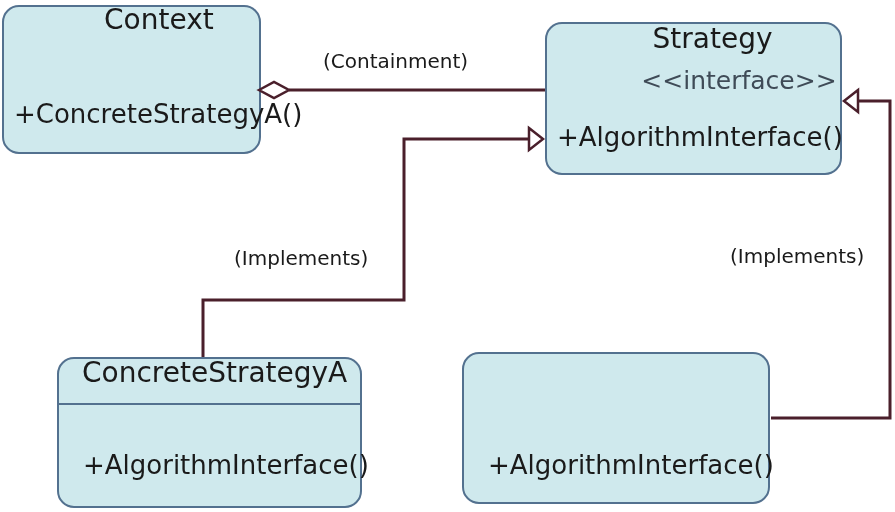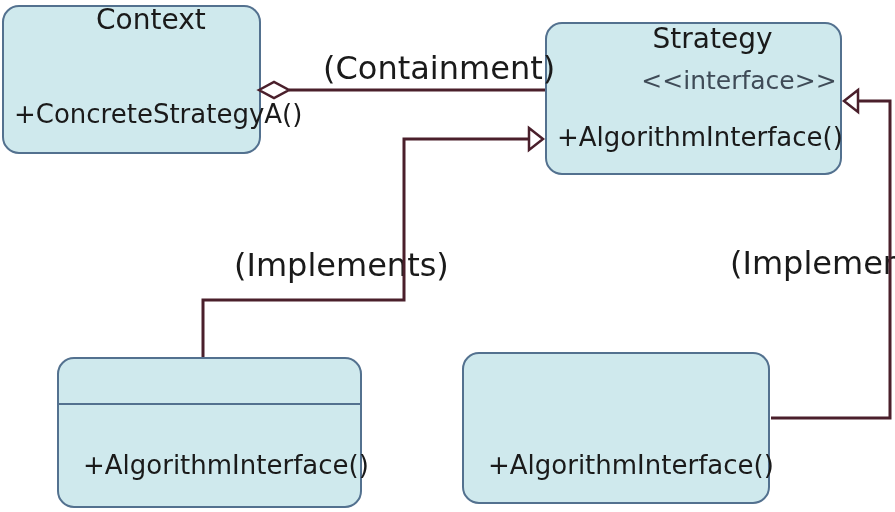--- a/index.html
+++ b/index.html
@@ -26,21 +26,21 @@
   }
   .lbl{
     position:absolute;
     white-space:nowrap;
     line-height:1.2;
     z-index:2;
   }
   .cls-title{font-size:28px;}
   .cls-method{font-size:26px;}
   .stereotype{font-size:25px;color:var(--stereotype-text,#3f4b57);}
-  .rel-label{font-size:32px;}
+  .rel-label{font-size:20px;}
   .centered{text-align:center;}
   #wires{
     position:absolute;left:0;top:0;width:895px;height:512px;
     z-index:3;pointer-events:none;
   }
   #wires .wire{fill:none;stroke:var(--line,#4a1f2b);stroke-width:3;}
   #wires .head{fill:#ffffff;stroke:var(--line,#4a1f2b);stroke-width:2.5;}
 </style>
 </head>
 <body>
@@ -50,27 +50,28 @@
   <div class="uml-box" style="left:2px;top:5px;width:259px;height:149px;"></div>
 
   <div class="uml-box" style="left:545px;top:22px;width:297px;height:153px;"></div>
 
   <div class="uml-box" style="left:57px;top:357px;width:305px;height:151px;">
     <div class="divider" style="top:44px;"></div>
   </div>
 
   <div class="uml-box" style="left:462px;top:352px;width:308px;height:152px;"></div>
 
-  <div class="lbl cls-title" style="left:96px;top:3px;">Context</div>
+  <div class="lbl cls-title" style="left:104px;top:3px;">Context</div>
   <div class="lbl cls-method" style="left:14px;top:99px;">+ConcreteStrategyA()</div>
 
   <div class="lbl cls-title centered" style="left:545px;top:22px;width:335px;">Strategy</div>
   <div class="lbl stereotype centered" style="left:545px;top:66px;width:300px;padding-left:44px;">&lt;&lt;interface&gt;&gt;</div>
   <div class="lbl cls-method" style="left:557px;top:122px;">+AlgorithmInterface()</div>
 
+  <div class="lbl cls-title" style="left:82px;top:356px;">ConcreteStrategyA</div>
   <div class="lbl cls-method" style="left:83px;top:450px;">+AlgorithmInterface()</div>
 
   <div class="lbl cls-method" style="left:488px;top:450px;">+AlgorithmInterface()</div>
 
   <div class="lbl rel-label" style="left:323px;top:49px;">(Containment)</div>
   <div class="lbl rel-label" style="left:234px;top:246px;">(Implements)</div>
   <div class="lbl rel-label" style="left:730px;top:244px;">(Implements)</div>
 
   <svg id="wires" viewBox="0 0 895 512" xmlns="http://www.w3.org/2000/svg">
 

